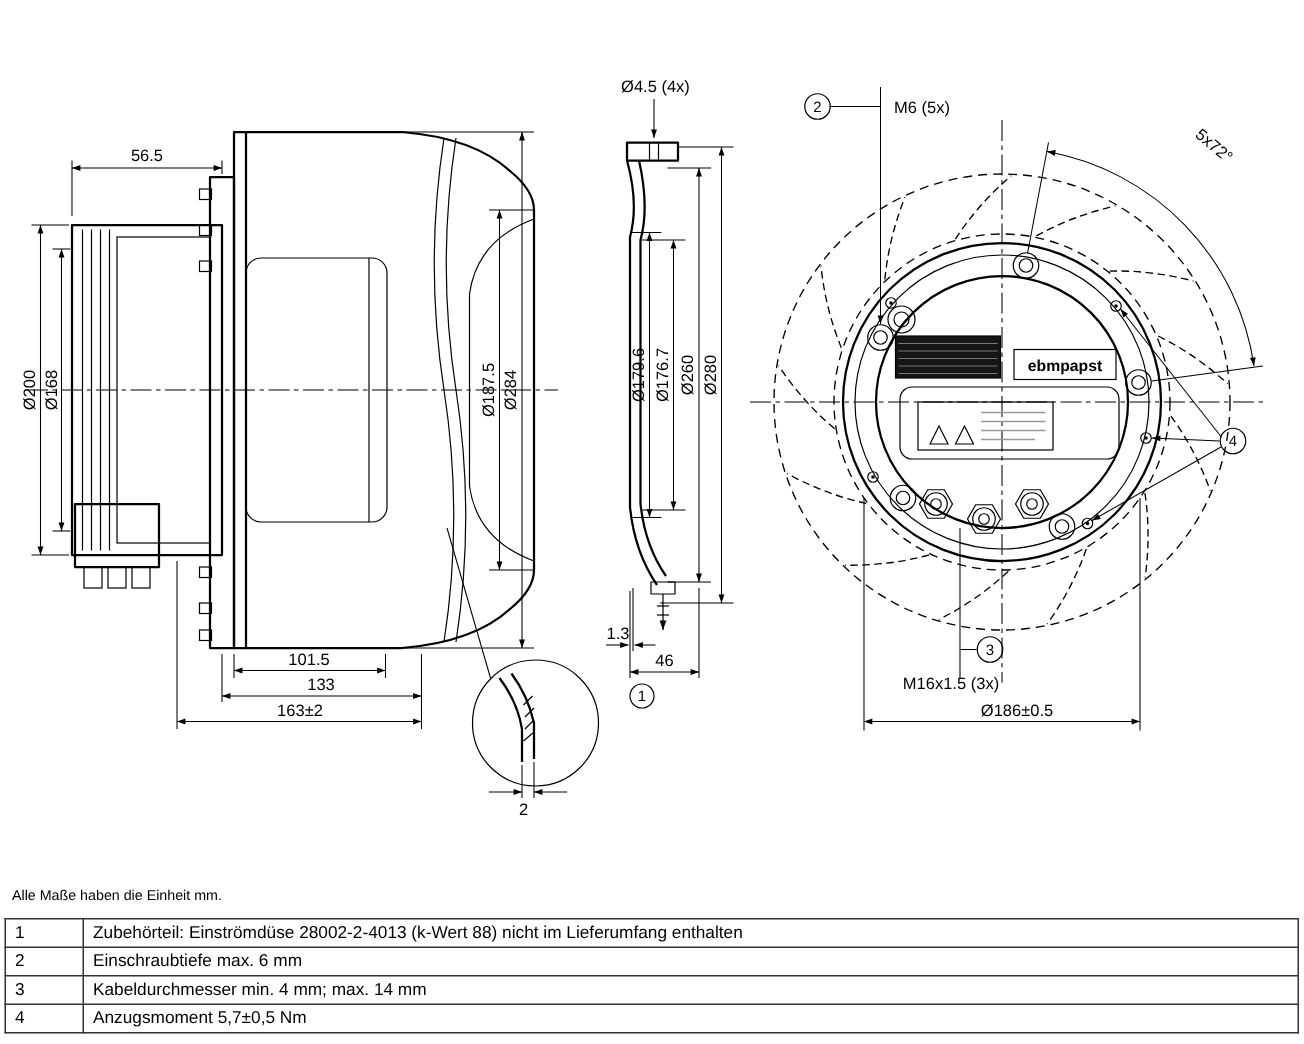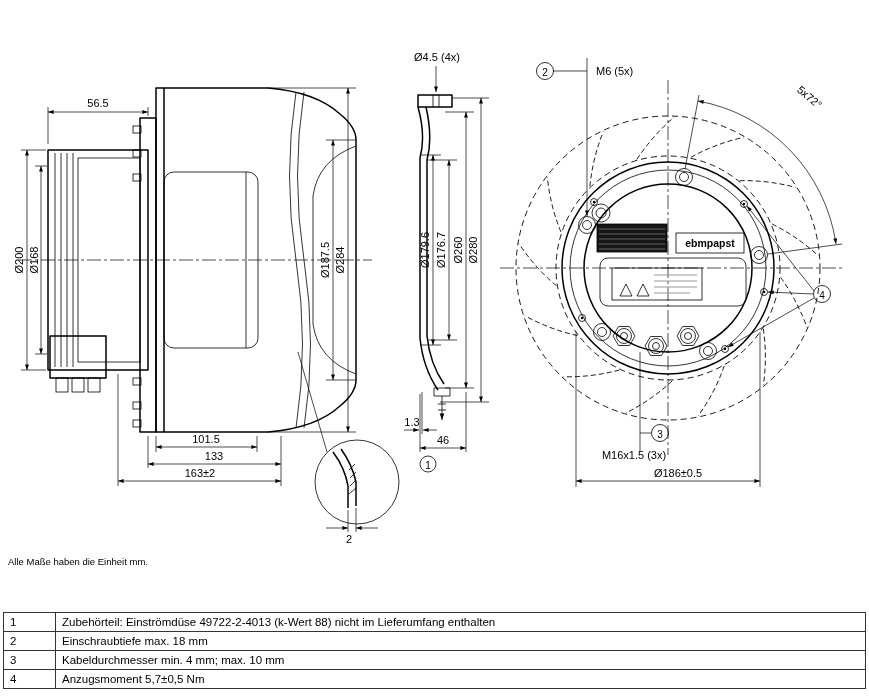--- a/index.html
+++ b/index.html
@@ -8,21 +8,21 @@
   svg.drawing{position:absolute;top:0;left:0}
   .s1{stroke:#000;stroke-width:1.5;fill:none;stroke-linejoin:round}
   .s0{stroke:#000;stroke-width:0.8;fill:none}
   .dim{stroke:#000;stroke-width:0.7;fill:none}
   .cl{stroke:#000;stroke-width:0.7;fill:none;stroke-dasharray:14 3 3 3}
   .dash{stroke:#000;stroke-width:0.9;fill:none;stroke-dasharray:6 4}
   #blades path{stroke:#000;stroke-width:0.9;fill:none;stroke-dasharray:5 3}
   svg text{font-family:"Liberation Sans",sans-serif;font-size:11px;fill:#000}
   svg text.small{font-size:10px}
   svg text.brand{font-size:10.5px;font-weight:bold}
-  .units-note{position:absolute;left:8px;top:556px;font-size:9.5px}
+  .units-note{position:absolute;left:8px;top:592px;font-size:9.5px}
   table.notes{position:absolute;left:3px;top:612px;width:863px;border-collapse:collapse;table-layout:fixed}
   table.notes td{border:1px solid #333;font-size:11.5px;padding:0 6px;height:19px;vertical-align:middle;
     white-space:nowrap;overflow:hidden}
   table.notes td.num{width:52px}
 </style>
 </head>
 <body>
 
 <svg class="drawing" width="869" height="606" viewBox="0 0 869 606">
   <defs>
@@ -284,28 +284,28 @@
     <text x="678" y="477" text-anchor="middle">Ø186±0.5</text>
   </g>
 </svg>
 
 <div class="units-note">Alle Maße haben die Einheit mm.</div>
 
 <table class="notes">
   <tbody>
     <tr>
       <td class="num">1</td>
-      <td>Zubehörteil: Einströmdüse 49722-2-4013 (k-Wert 88) nicht im Lieferumfang enthalten</td>
+      <td>Zubehörteil: Einströmdüse 28002-2-4013 (k-Wert 88) nicht im Lieferumfang enthalten</td>
     </tr>
     <tr>
       <td class="num">2</td>
-      <td>Einschraubtiefe max. 18 mm</td>
+      <td>Einschraubtiefe max. 6 mm</td>
     </tr>
     <tr>
       <td class="num">3</td>
-      <td>Kabeldurchmesser min. 4 mm; max. 10 mm</td>
+      <td>Kabeldurchmesser min. 4 mm; max. 14 mm</td>
     </tr>
     <tr>
       <td class="num">4</td>
       <td>Anzugsmoment 5,7±0,5 Nm</td>
     </tr>
   </tbody>
 </table>
 
 </body></html>

